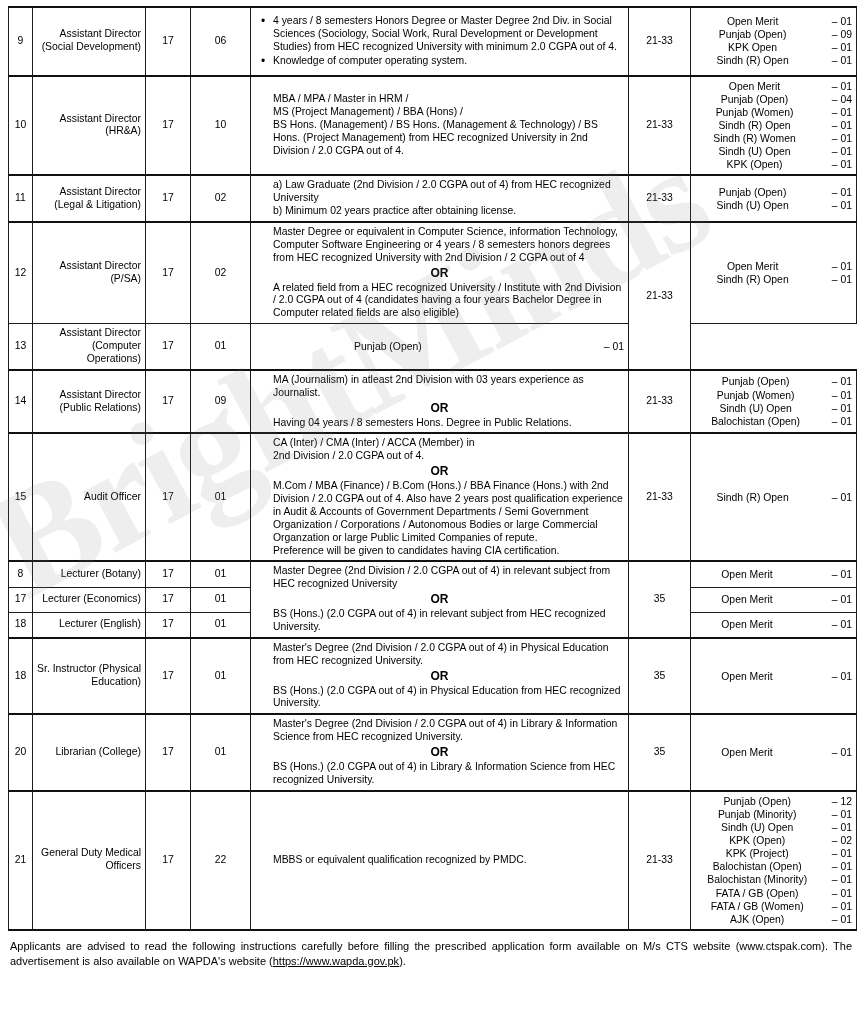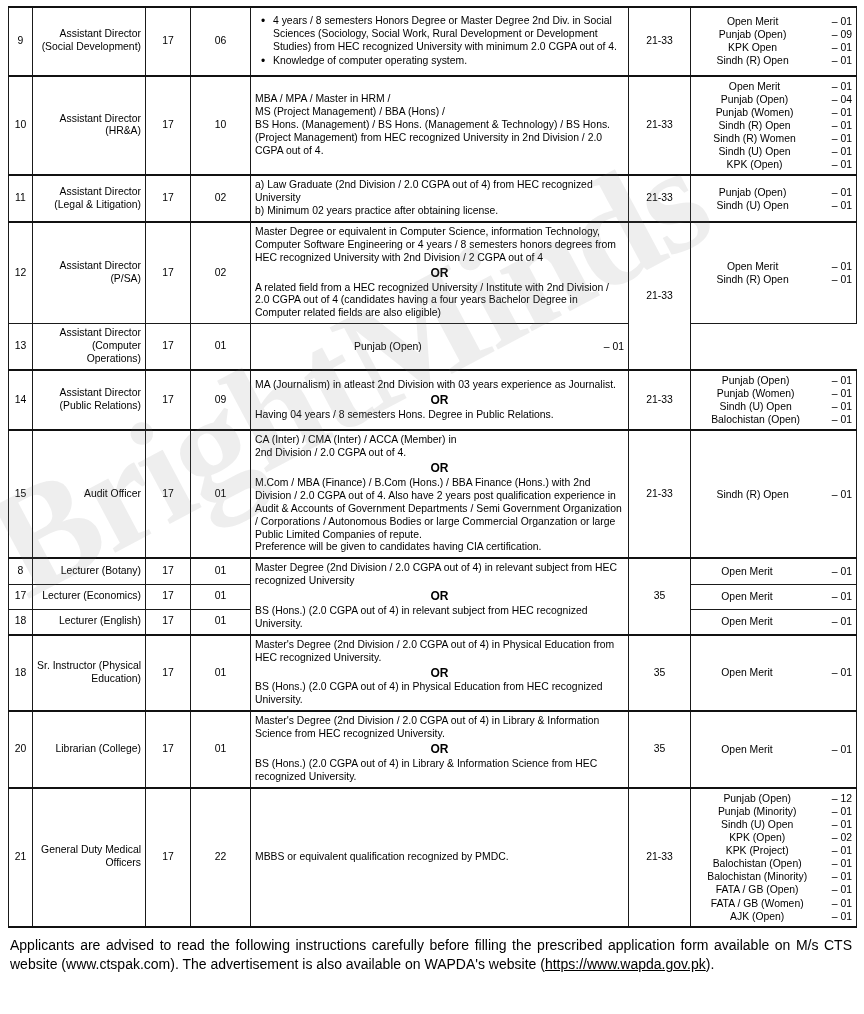--- a/index.html
+++ b/index.html
@@ -75,21 +75,21 @@
   td.bps, td.nos, td.age { text-align: center; font-size: 11px; }
   td.qual { text-align: left; padding-left: 6px; padding-right: 5px; }
   td.quota { padding: 2px 4px 2px 6px; }
 
   .or-line {
     text-align: center;
     font-weight: 700;
     font-size: 12px;
     margin: 1px 0;
   }
-  .qline { display:block; }
+  .qline { display:block;margin-left:18px; }
 
   ul.bullets {
     margin: 4px;
     padding: 0 0 0 12px;
     list-style: none;
   }
   ul.bullets li {
     position: relative;
     padding-left: 2px;
     margin: 0 0 1px 0;
@@ -113,21 +113,21 @@
     padding: 0;
     font-size: 10.4px;
     line-height: 1.26;
     vertical-align: top;
   }
   table.quota-tbl td.q-name { text-align: center; white-space: nowrap; }
   table.quota-tbl td.q-num { text-align: right; white-space: nowrap; padding-left: 6px;}
 
   .footer {
     margin-top: 5px;
-    font-size: 14px;
+    font-size: 11px;
     line-height: 1.38;
     text-align: justify;
     padding: 3px 4px 0 2px;
     position: relative;
     z-index: 3;
   }
   .footer .uline { text-decoration: underline; }
 </style>
 </head>
 <body>

